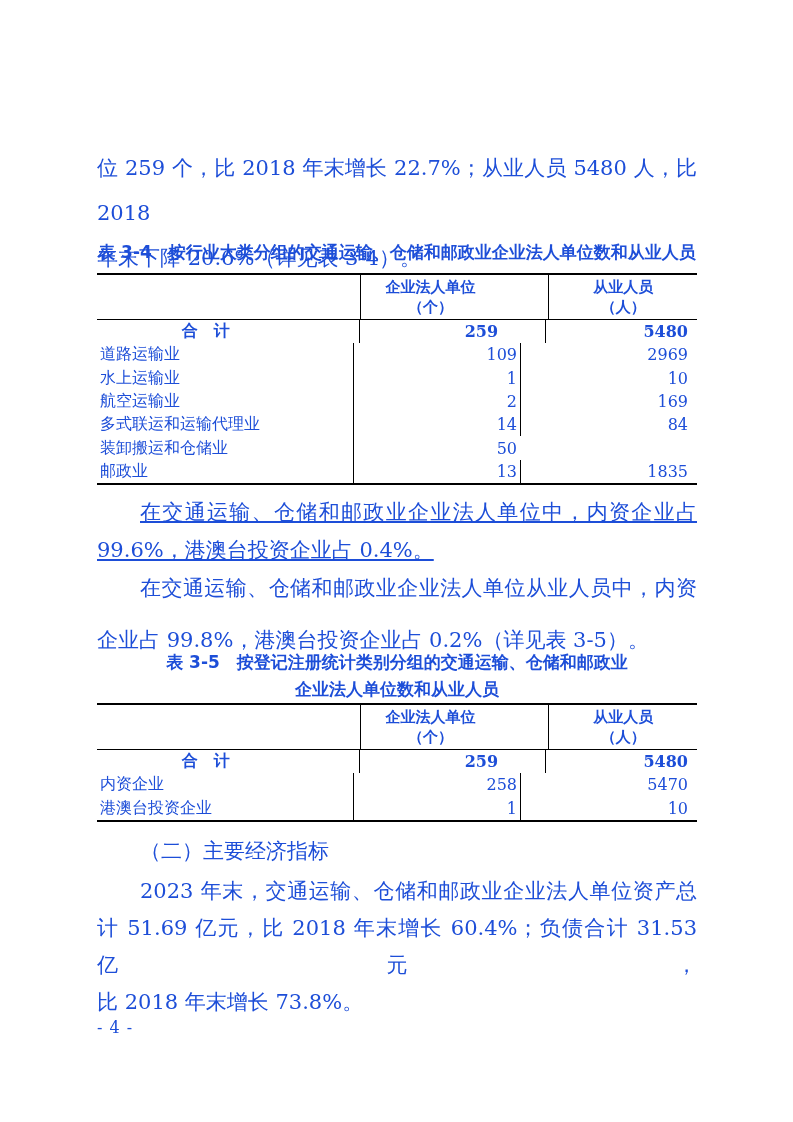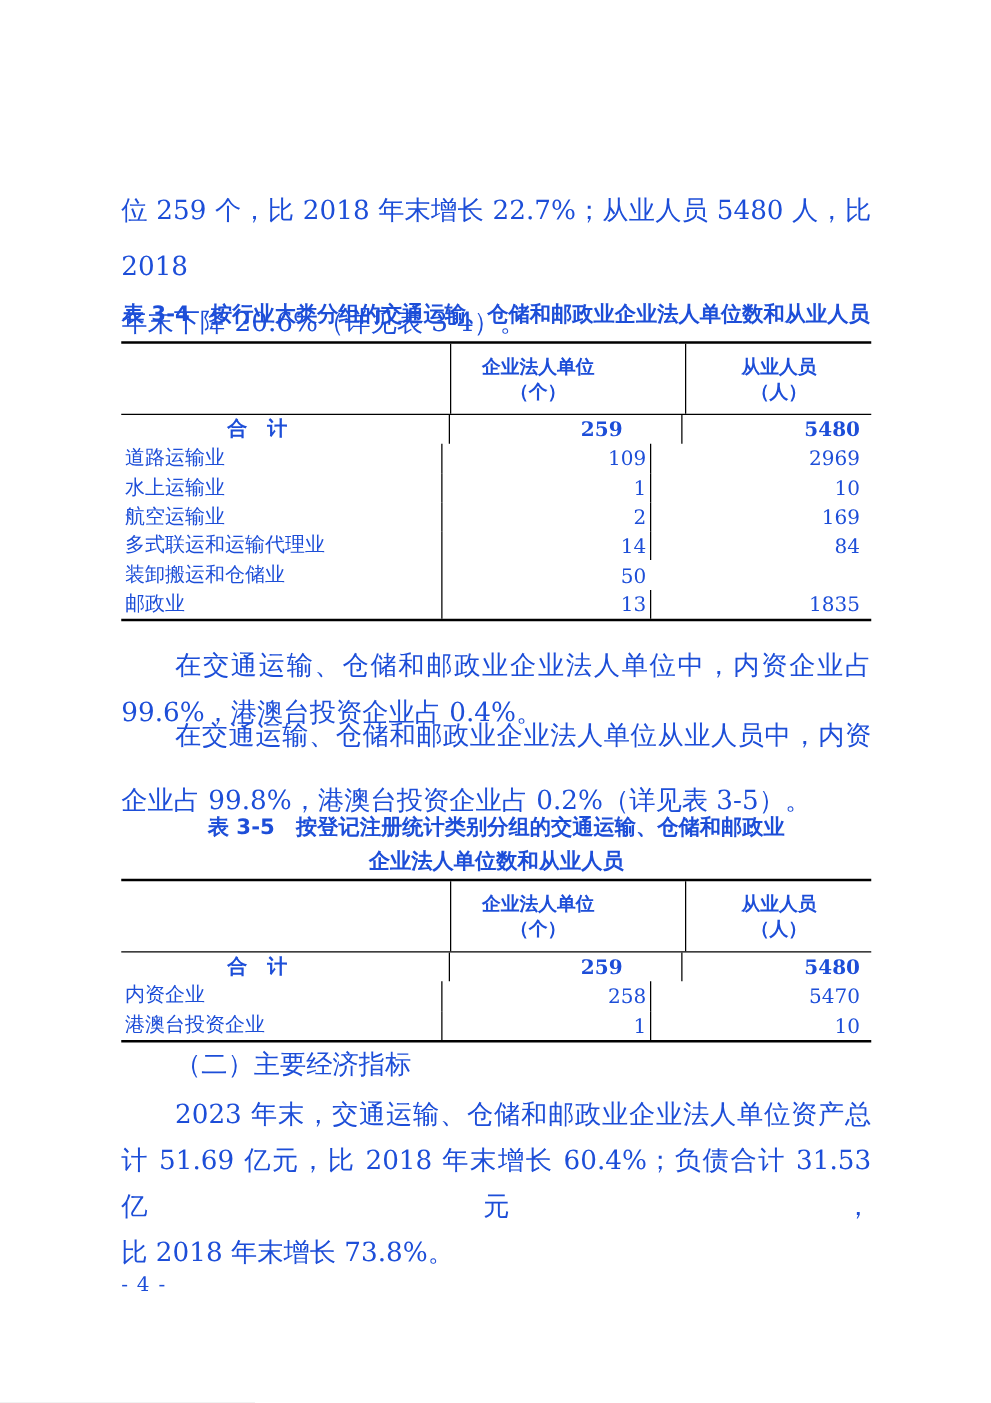--- a/index.html
+++ b/index.html
@@ -20,21 +20,21 @@
 
   .caption {
     font-family:"DejaVu Sans","Liberation Sans",sans-serif;
     font-weight:bold; font-size:17px; text-align:center; line-height:27px;
   }
 
   .dtable {
     border-top:2.5px solid #000; border-bottom:2.5px solid #000;
     box-sizing:border-box;
   }
-  .thead { display:flex; height:57px; border-bottom:1.5px solid #000; box-sizing:border-box;gap:48px; }
+  .thead { display:flex; height:45px; border-bottom:1.5px solid #000; box-sizing:border-box;gap:48px; }
   .hcell {
     display:flex; flex-direction:column; justify-content:center; text-align:center;
     font-family:"DejaVu Sans","Liberation Sans",sans-serif;
     font-weight:bold; font-size:15px; line-height:20px; box-sizing:border-box;
   }
   .c1 { width:256px; box-sizing:border-box; }
   .c2 { width:167px; border-left:1.5px solid #000; box-sizing:border-box; }
   .c3 { width:177px; border-left:1.5px solid #000; box-sizing:border-box; }
   .trow { display:flex; height:23.3px; align-items:center; font-size:16px; }
   .trow .c1 { padding-left:3px; height:100%; display:flex; align-items:center; }
@@ -103,21 +103,21 @@
       <div class="c1">装卸搬运和仓储业</div>
       <div class="c2">50</div>
     </div>
     <div class="trow">
       <div class="c1">邮政业</div>
       <div class="c2">13</div>
       <div class="c3">1835</div>
     </div>
   </div>
 
-  <div class="blk para" style="top:513px;">
+  <div class="blk para" style="top:493px;text-decoration:underline;">
     <div class="ln jline indent" style="line-height:38px;">在交通运输、仓储和邮政业企业法人单位中，内资企业占</div>
     <div class="ln lline" style="line-height:38px;">99.6%，港澳台投资企业占 0.4%。</div>
   </div>
 
   <div class="blk para" style="top:569px;">
     <div class="ln jline indent" style="line-height:38px;">在交通运输、仓储和邮政业企业法人单位从业人员中，内资</div>
     <div class="ln lline" style="line-height:38px;margin-top:14px;">企业占 99.8%，港澳台投资企业占 0.2%（详见表 3-5）。</div>
   </div>
 
   <div class="blk caption" style="top:649px;">

